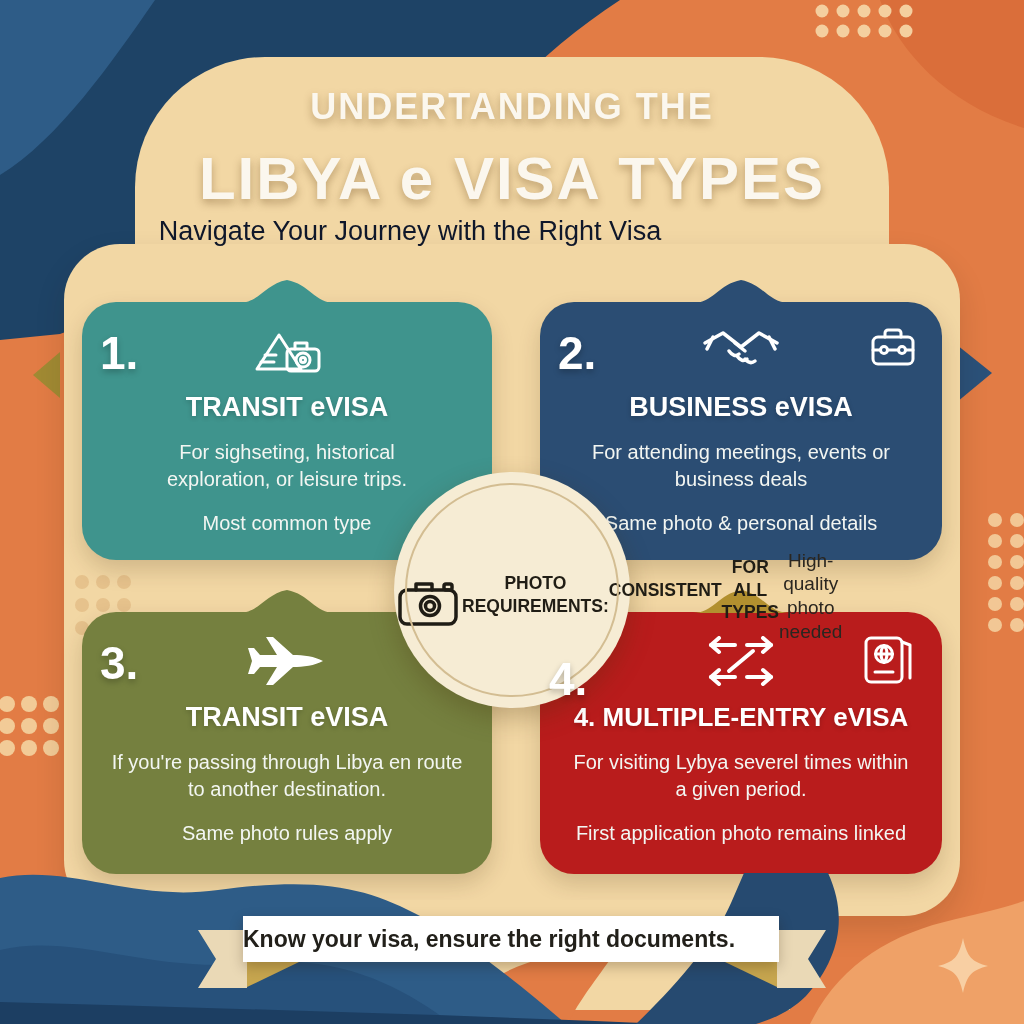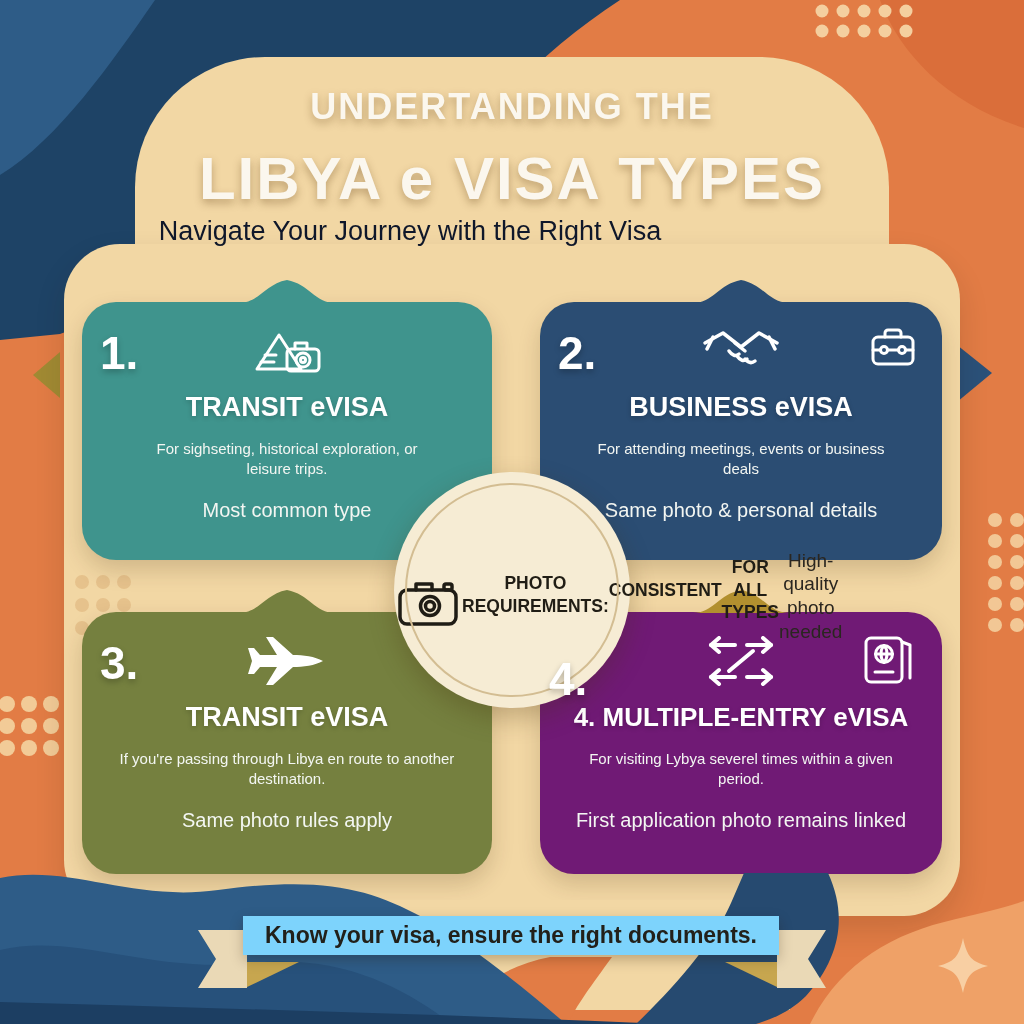--- a/index.html
+++ b/index.html
@@ -21,21 +21,21 @@
   .card{position:absolute;z-index:3;border-radius:34px;color:#fff;text-align:center;
         box-shadow:0 10px 22px rgba(60,40,10,.18);}
   .card .tab{position:absolute;top:-26px;left:50%;transform:translateX(-50%);line-height:0;}
   .card-number{position:absolute;left:18px;top:24px;font-size:46px;font-weight:800;
                text-shadow:0 3px 6px rgba(0,0,0,.25);}
   .corner-icon{position:absolute;right:26px;top:22px;line-height:0;}
   .card-inner{position:relative;height:100%;display:flex;flex-direction:column;align-items:center;padding-top:20px;box-sizing:border-box;}
   .icon-main{height:58px;display:flex;align-items:center;justify-content:center;}
   .card-title{font-size:27px;font-weight:800;margin-top:12px;text-shadow:0 2px 5px rgba(0,0,0,.2);}
   .card4 .card-title{font-size:26px;}
-  .card-body{font-size:15px;line-height:1.35;margin-top:16px;color:#f3f6f2;}
+  .card-body{font-size:20px;line-height:1.35;margin-top:16px;color:#f3f6f2;}
   .card1 .card-body{max-width:285px;}
   .card2 .card-body{max-width:315px;}
   .card3 .card-body{max-width:355px;}
   .card4 .card-body{max-width:335px;}
   .card-note{font-size:20px;margin-top:19px;color:#f3f6f2;}
   .card1{left:82px;top:302px;width:410px;height:258px;}
   .card2{left:540px;top:302px;width:402px;height:258px;}
   .card3{left:82px;top:612px;width:410px;height:262px;}
   .card4{left:540px;top:612px;width:402px;height:262px;}
   .badge{position:absolute;left:394px;top:472px;width:236px;height:236px;border-radius:50%;
@@ -43,22 +43,22 @@
          display:flex;flex-direction:row;align-items:center;text-align:center;}
   .badge-ring{position:absolute;inset:11px;border:2px solid #d3bd92;border-radius:50%;}
   .badge-cam{margin-top:26px;line-height:0;}
   .badge-line{font-size:17.5px;font-weight:800;color:#201d15;line-height:1.3;}
   .badge-l1{margin-top:10px;}
   .badge-note{font-size:19px;color:#2a2620;margin-top:12px;max-width:190px;line-height:1.25;}
   .num4-overlay{position:absolute;left:549px;top:652px;font-size:46px;font-weight:800;color:#fff;
                 z-index:5;text-shadow:0 3px 6px rgba(0,0,0,.25);}
   .waves{z-index:6;}
   .ribbon-ends{z-index:7;}
-  .ribbon-bar{position:absolute;left:243px;top:916px;width:536px;height:39px;background:#7dd3fc;z-index:7;
-              display:flex;align-items:center;justify-content:center;font-size:23px;font-weight:600;
+  .ribbon-bar{position:absolute;left:243px;top:916px;width:536px;height:46px;background:#ffffff;z-index:7;
+              display:flex;align-items:center;font-size:23px;font-weight:600;
               color:#22201a;box-shadow:0 5px 12px rgba(40,25,5,.25);}
   .ic{stroke:#fff;fill:none;stroke-width:3;stroke-linecap:round;stroke-linejoin:round;}
   .ic4{stroke:#fff;fill:none;stroke-width:4;stroke-linecap:round;stroke-linejoin:round;}
   .icdark{stroke:#1f1c15;fill:none;stroke-width:3.5;stroke-linecap:round;stroke-linejoin:round;}
 </style>
 </head>
 <body>
 
 <div class="stage">
 
@@ -202,21 +202,21 @@
         <svg width="80" height="54" viewBox="0 0 80 52">
           <path fill="#ffffff" d="M76,26 C68,21.5 56,20 46,20 L26,2 L19,2 L30,20 L13,20 L7,13 L1,13 L5,26 L1,39 L7,39 L13,32 L30,32 L19,50 L26,50 L46,32 C56,32 68,30.5 76,26 Z"></path>
         </svg>
       </div>
       <div class="card-title">TRANSIT eVISA</div>
       <div class="card-body">If you're passing through Libya en route to another destination.</div>
       <div class="card-note">Same photo rules apply</div>
     </div>
   </div>
 
-  <div class="card card4" style="background-color: #701a75;">
+  <div class="card card4" style="background-color: #b91c1c;">
     <span class="tab" style="color: rgb(178, 144, 47);">
       <svg width="96" height="27">
           <path d="M0,27 C20,27 26,8 48,4 C70,8 76,27 96,27 Z" fill="currentColor"></path>
         </svg>
     </span>
     <span class="corner-icon">
       <svg width="56" height="52" class="ic">
         <path d="M42,8 l8,3 v33"></path>
         <rect x="6" y="4" width="36" height="44" rx="5"></rect>
         <circle cx="24" cy="20" r="8.5"></circle>

